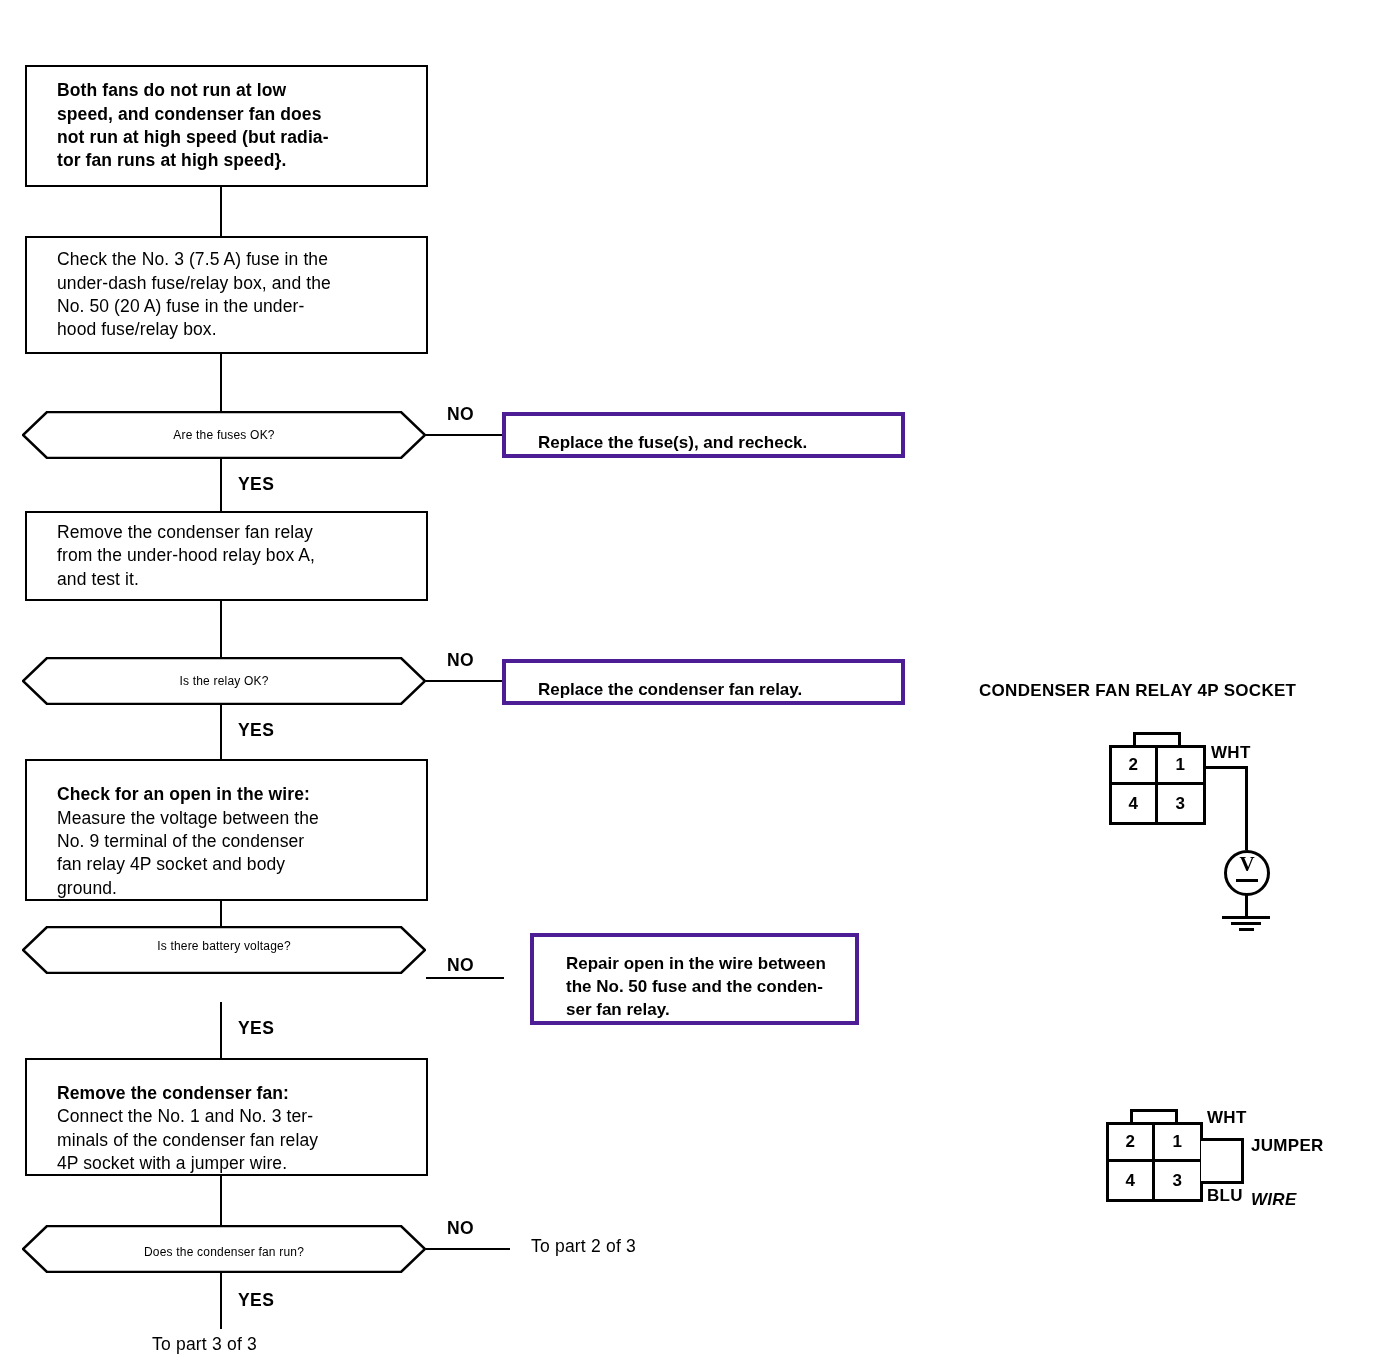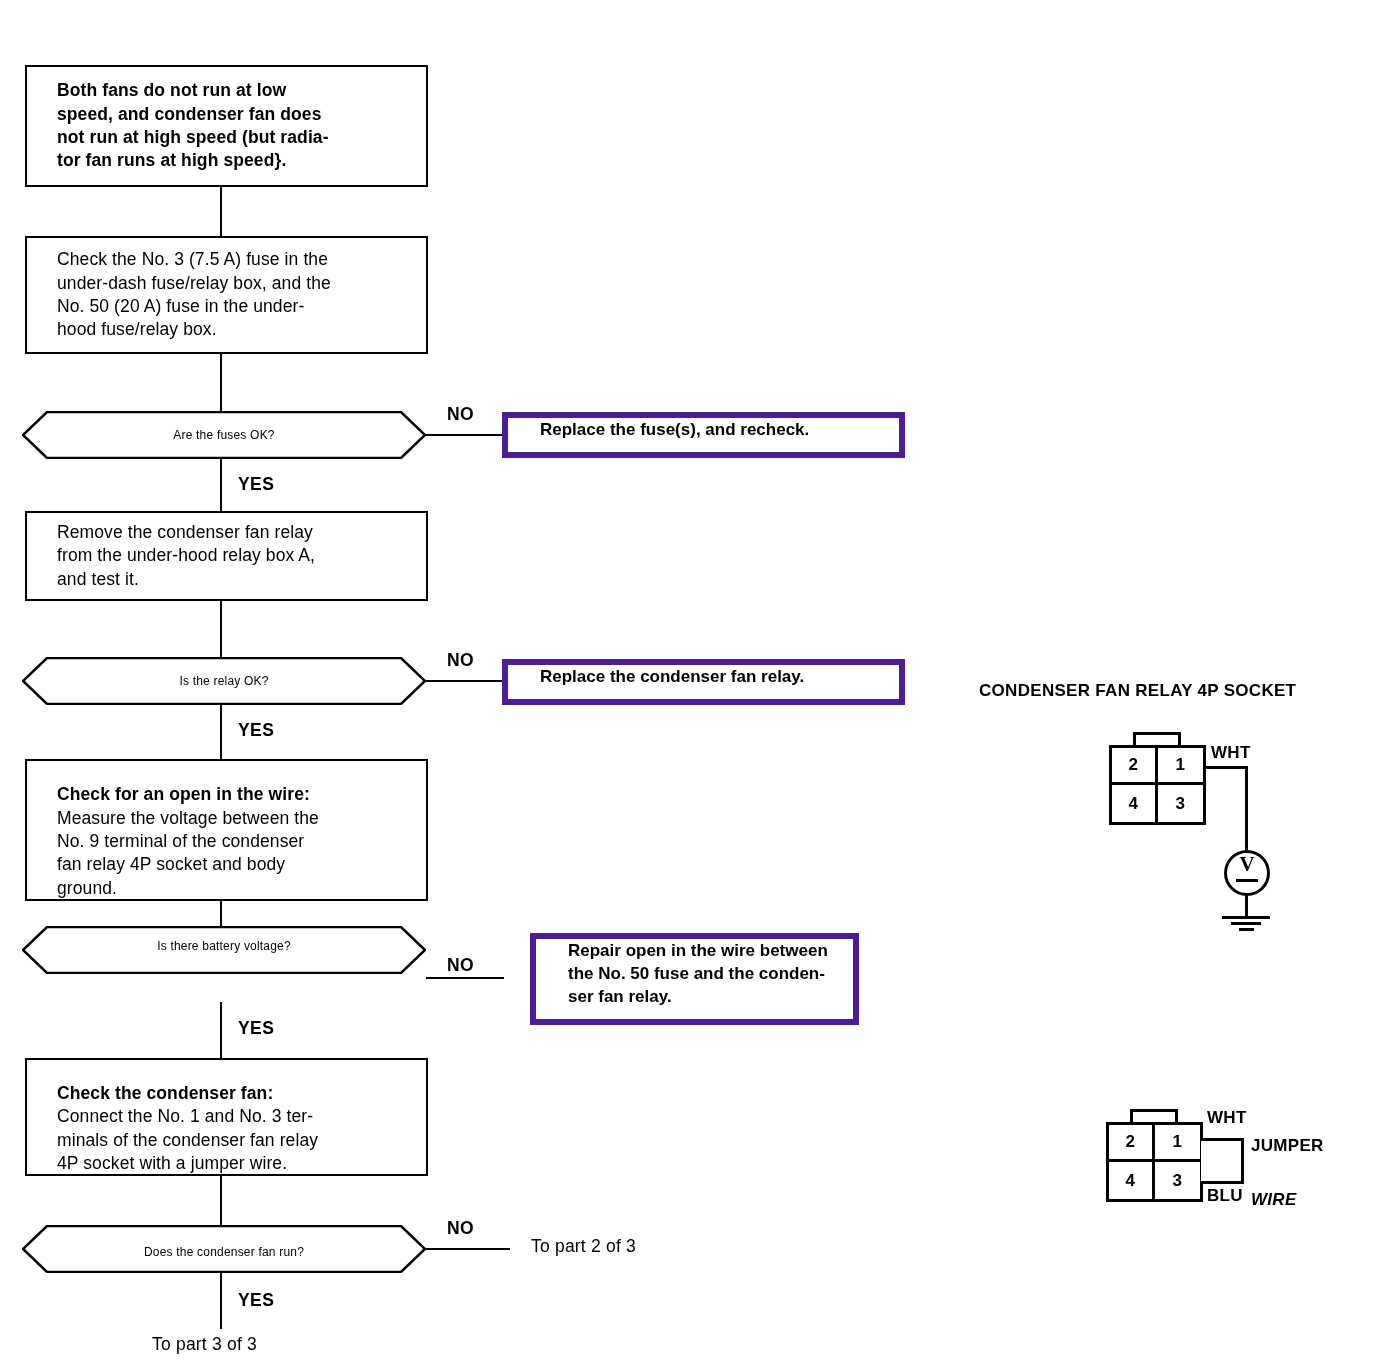--- a/index.html
+++ b/index.html
@@ -33,25 +33,25 @@
     line-height: 1.33;
     font-size: 17.5px;
     letter-spacing: 0.1px;
     white-space: pre-line;
   }
   .pbox .txt.bold { font-weight: bold; }
   .pbox .txt .hdr { font-weight: bold; display: block; }
 
   .rbox {
     position: absolute;
-    border: 6px solid #4c1d95;
+    border: 4px solid #4c1d95;
     background: #fff;
     box-sizing: border-box;
     display: flex;
-    align-items: flex-start;
+    align-items: flex-end;
   }
   .rbox .txt {
     padding: 0 8px 0 32px;
     line-height: 1.36;
     font-size: 17px;
     font-weight: bold;
     white-space: pre-line;
   }
 
   
@@ -261,21 +261,21 @@
     <div class="txt">Repair open in the wire between
 the No. 50 fuse and the conden-
 ser fan relay.</div>
   </div>
 
   <div class="vline" style="left:220px; top:962px; height:56px;"></div>
   <div class="branch-label" style="left:238px; top:978px;">YES</div>
 
   <div class="pbox" style="left:25px; top:1018px; width:403px; height:118px;">
     <div class="txt">
-      <span class="hdr">Check the condenser fan:</span><span>Connect the No. 1 and No. 3 ter-
+      <span class="hdr">Remove the condenser fan:</span><span>Connect the No. 1 and No. 3 ter-
 minals of the condenser fan relay
 4P socket with a jumper wire.</span>
     </div>
   </div>
 
   <div class="vline" style="left:220px; top:1136px; height:50px;"></div>
 
   <div class="hex" style="left:22px; top:1185px; width:404px; height:53px;">
     <svg width="404" height="48" viewBox="0 0 404 48">
       <polygon points="25,1 379,1 403,24 379,47 25,47 1,24" fill="#ffffff" stroke="#000000" stroke-width="2.5"></polygon>

